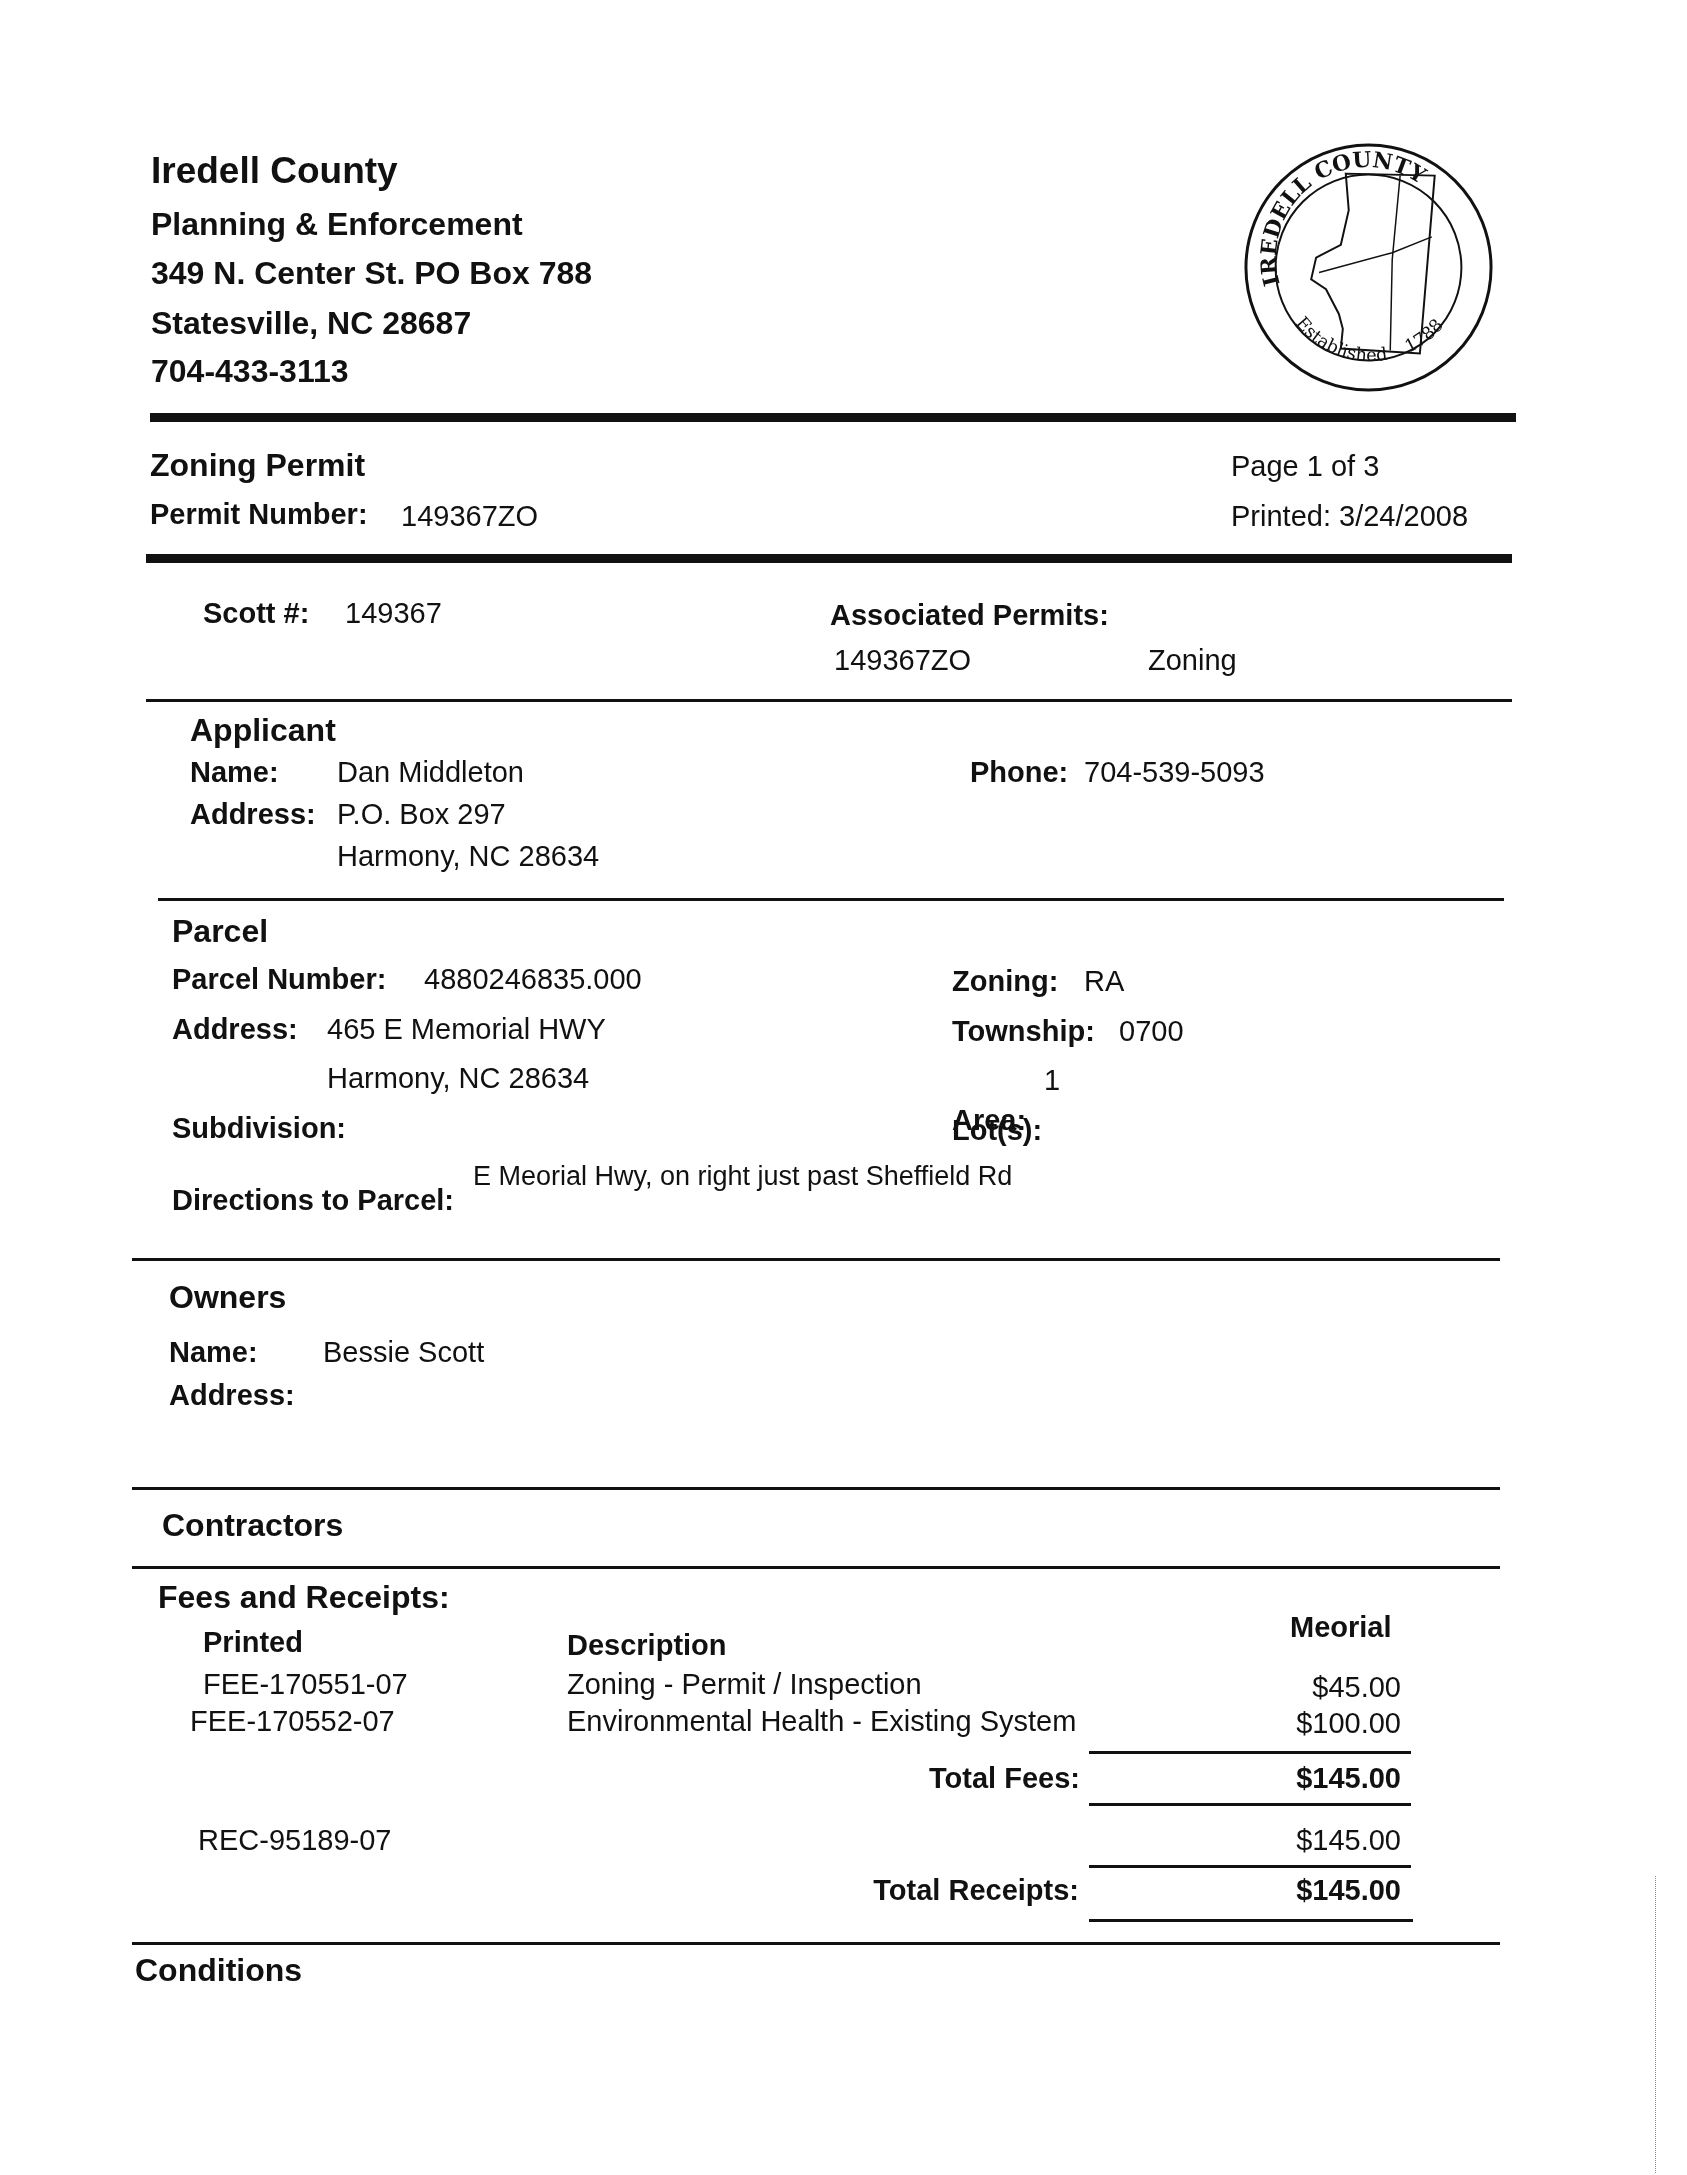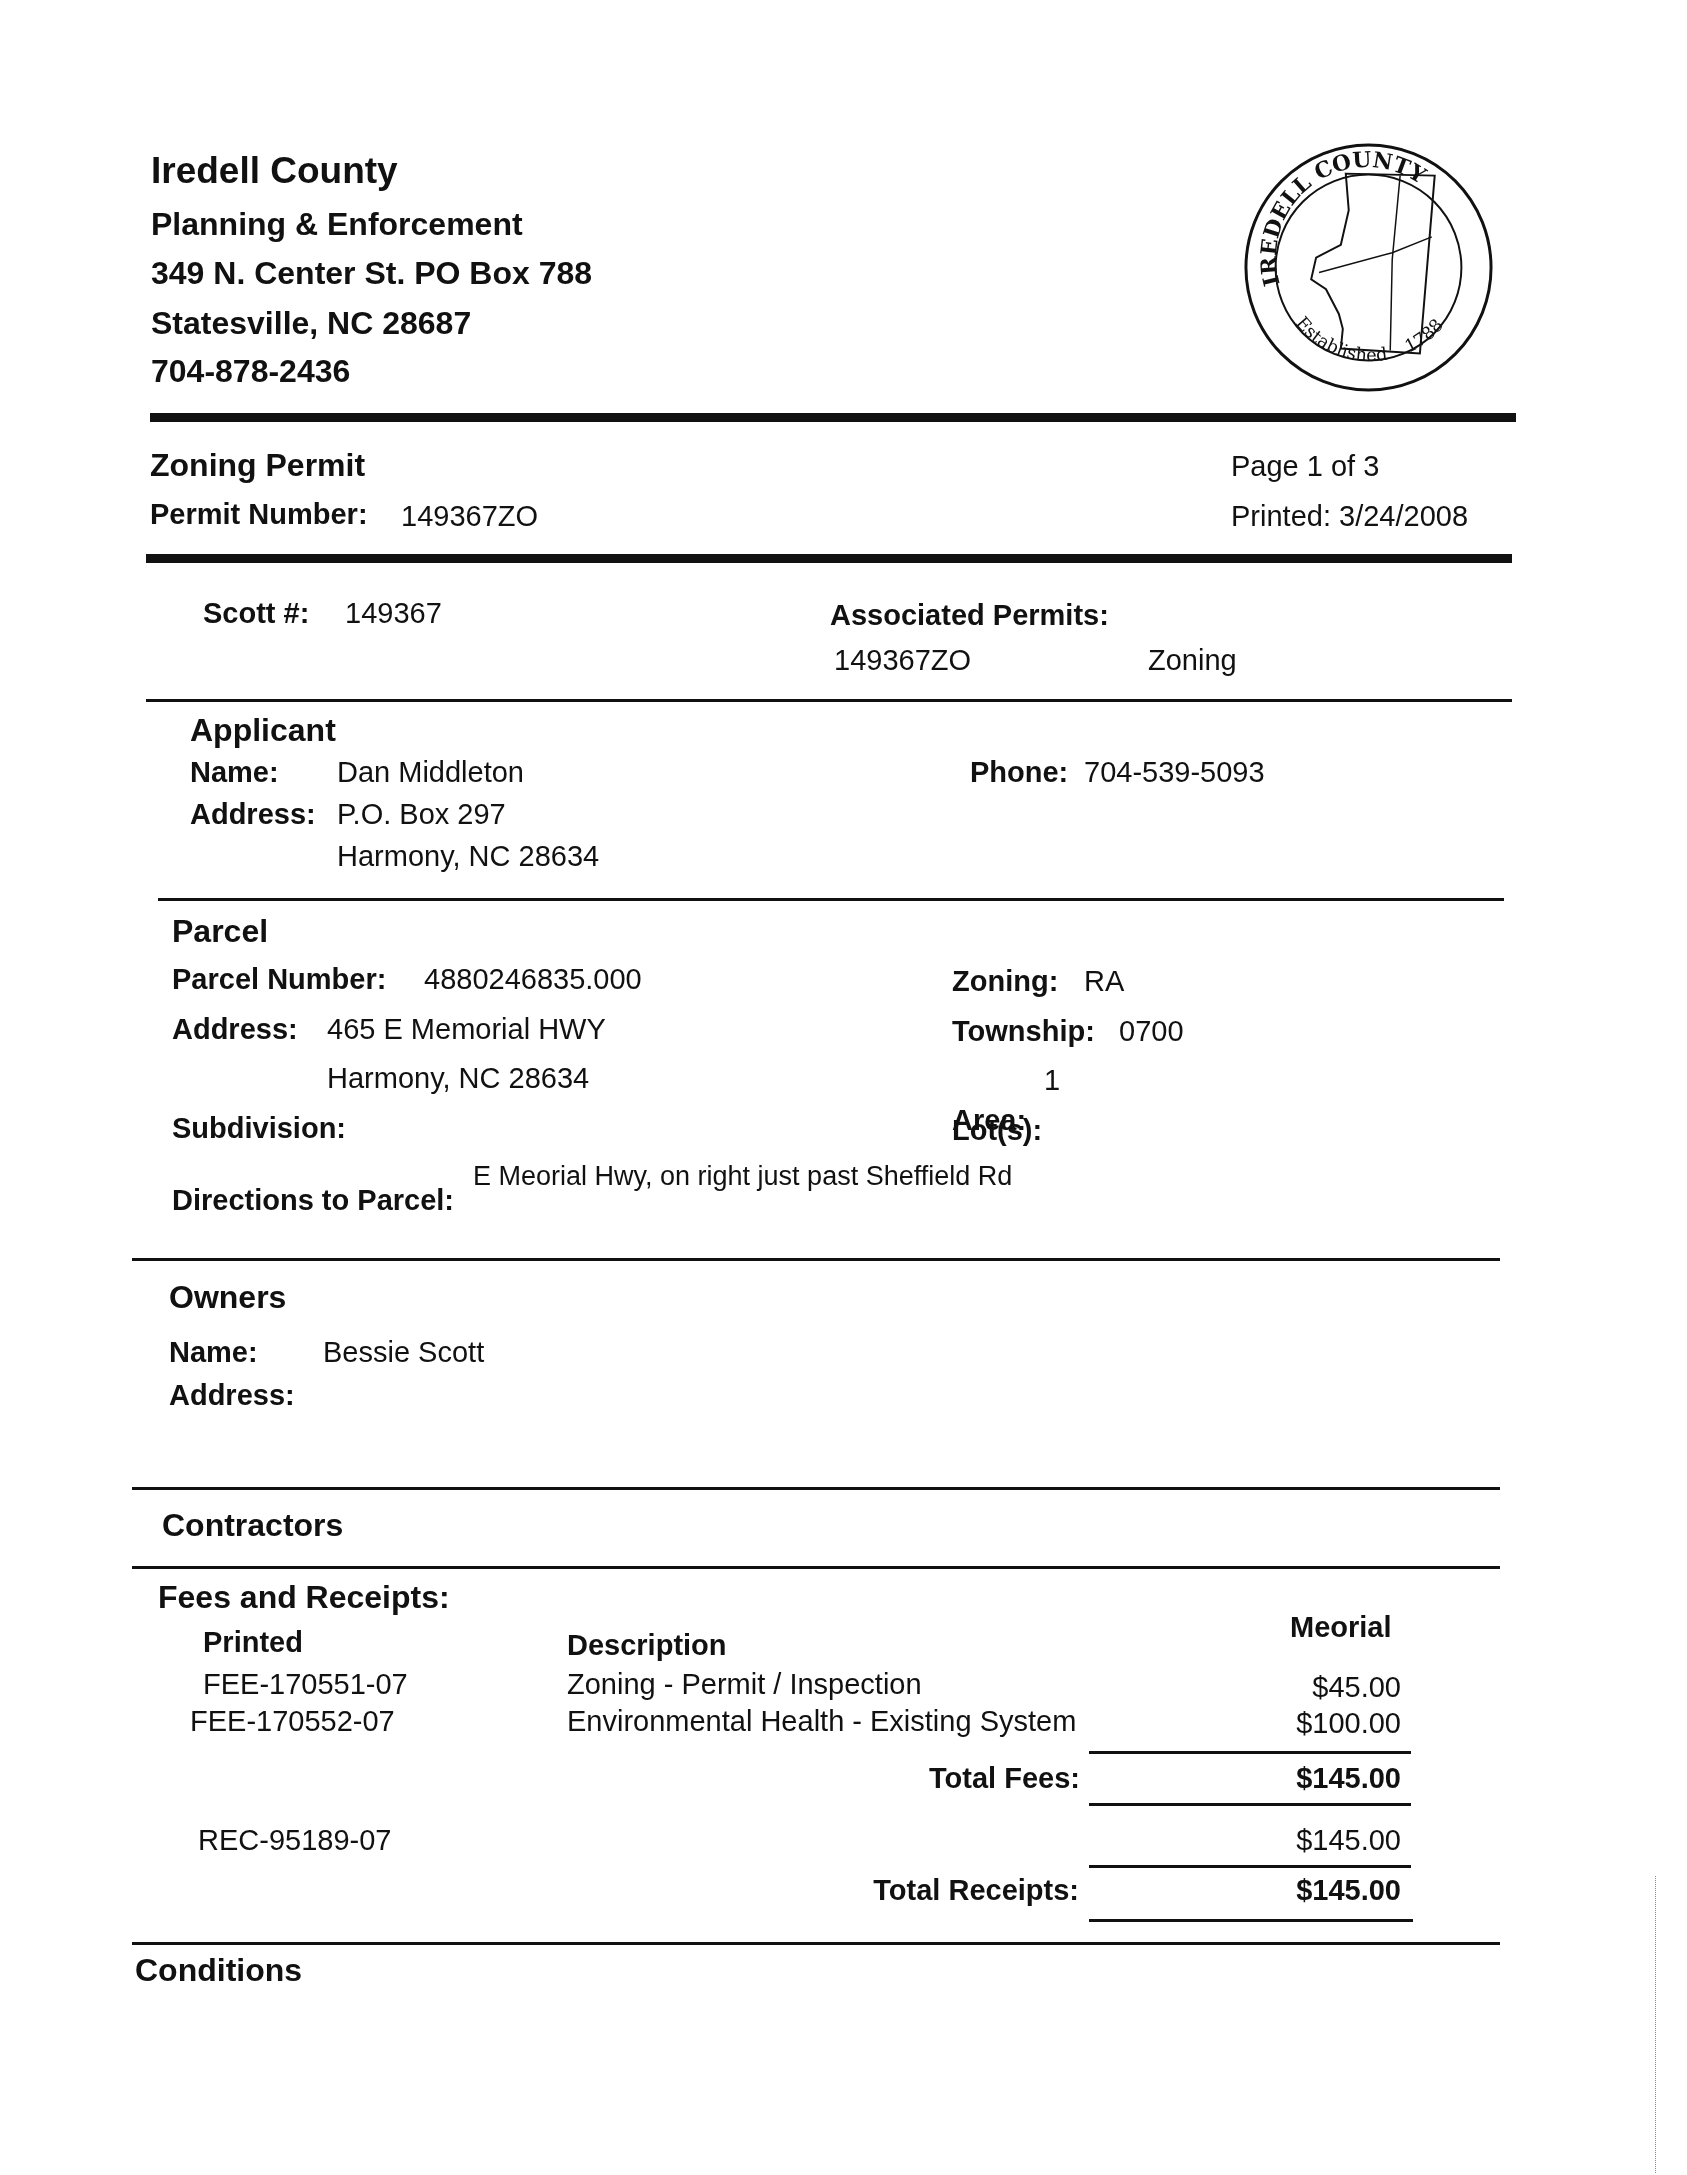--- a/index.html
+++ b/index.html
@@ -19,21 +19,21 @@
   .seal { position:absolute; left:1242px; top:141px; width:253px; height:253px; }
   .right { text-align:right; }
 </style>
 </head>
 <body>
 
 <div class="abs hdr-title" style="left:151px; top:150px;">Iredell County</div>
 <div class="abs hdr-line" style="left:151px; top:206px;">Planning &amp; Enforcement</div>
 <div class="abs hdr-line" style="left:151px; top:255px;">349 N. Center St.  PO Box 788</div>
 <div class="abs hdr-line" style="left:151px; top:305px;">Statesville, NC 28687</div>
-<div class="abs hdr-line" style="left:151px; top:353px;">704-878-2436</div>
+<div class="abs hdr-line" style="left:151px; top:353px;">704-433-3113</div>
 
 <div class="seal">
   <svg width="253" height="253" viewBox="0 0 256 256">
     <circle cx="128" cy="128" r="124" fill="none" stroke="#111" stroke-width="3"></circle>
     <circle cx="128" cy="128" r="94" fill="none" stroke="#111" stroke-width="2"></circle>
     <path d="M105 33 L195 35 L190 95 L180 215 L100 210 L102 190 L98 175 L85 150 L70 140 L75 118 L100 105 L108 70 Z" fill="none" stroke="#111" stroke-width="2"></path>
     <path d="M160 35 L152 120 L150 212" fill="none" stroke="#111" stroke-width="1.5"></path>
     <path d="M78 133 L152 113 L192 97" fill="none" stroke="#111" stroke-width="1.5"></path>
     <defs>
       <path id="topArc" d="M 40 150 A 92 92 0 0 1 210 80"></path>

